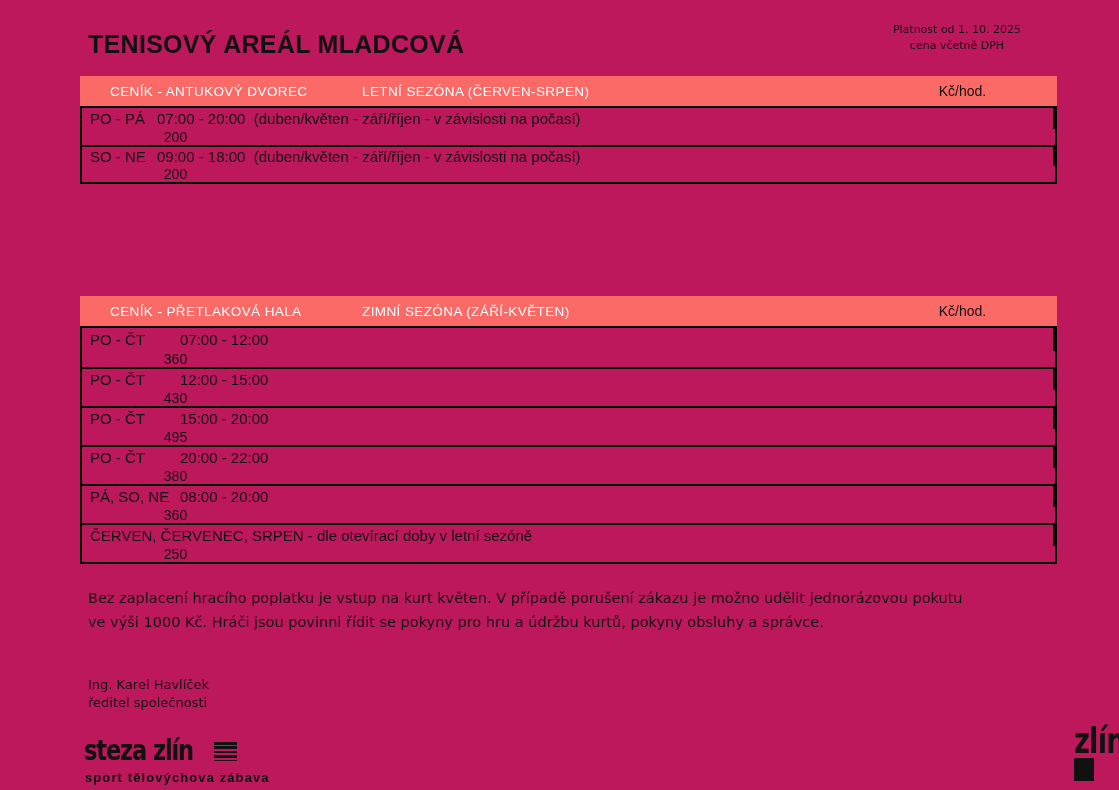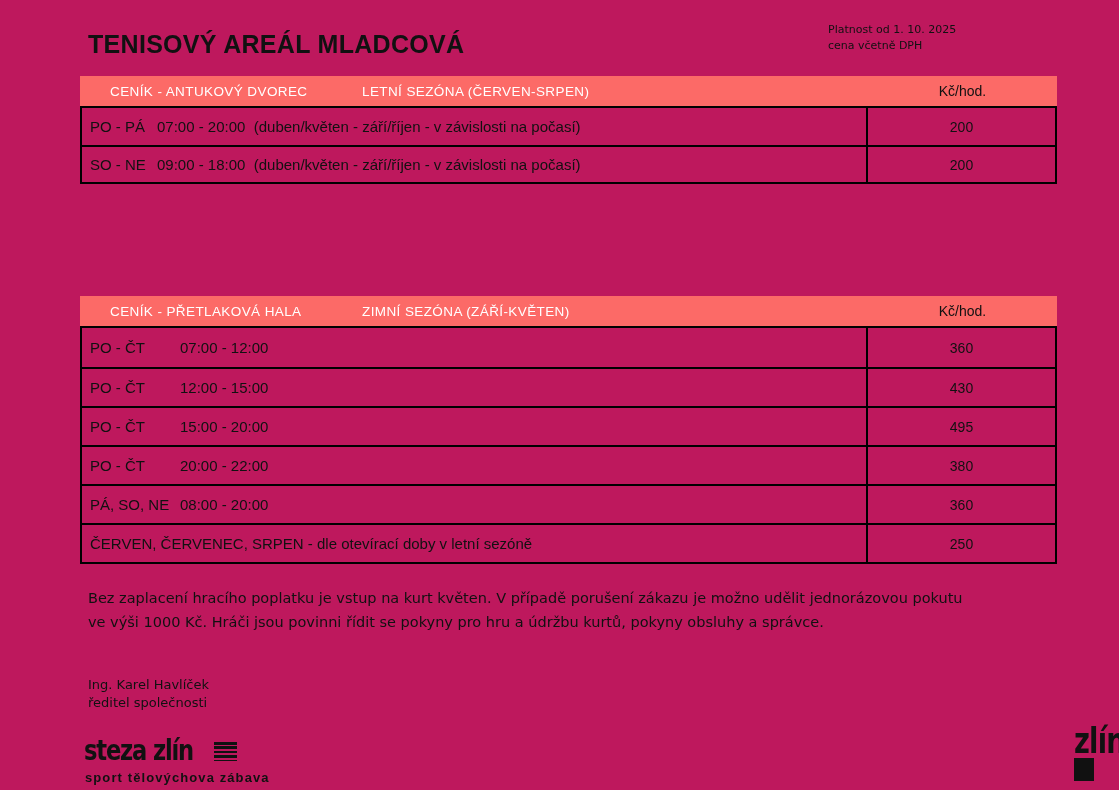--- a/index.html
+++ b/index.html
@@ -7,31 +7,31 @@
     --header-text:#ffffff;
     --ink:#111111;
     --border:#000000;
   }
   *{box-sizing:border-box;margin:0;padding:0;}
   html,body{background:#ffffff;}
   body{font-family:"Liberation Sans",sans-serif;color:var(--ink);}
   .page{position:relative;width:1119px;height:790px;background:#be185d;overflow:hidden;}
 
   .doc-title{position:absolute;left:88px;top:30px;font-size:25px;font-weight:bold;letter-spacing:.3px;}
-  .validity{position:absolute;left:828px;top:22px;width:170px;text-align:left;
+  .validity{position:absolute;left:872px;top:22px;width:170px;text-align:center;
             font-family:"DejaVu Sans",sans-serif;font-size:11px;line-height:16px;}
 
   .price-table{position:absolute;left:80px;width:977px;}
   .pt-header{display:flex;align-items:center;height:30px;background:var(--header-bg);}
   .pt-header .hl{flex:1;display:flex;align-items:center;padding-left:30px;color:var(--header-text);
                  font-size:13.5px;letter-spacing:.4px;}
   .pt-header .hl .ht{display:inline-block;min-width:252px;}
   .pt-header .hu{width:189px;text-align:center;font-size:14px;color:#111;}
   .pt-body{border:2px solid var(--border);}
-  .pt-row{display:flex;}
+  .pt-row{display:flex;flex-direction:column;}
   .pt-row + .pt-row{border-top:2px solid var(--border);}
   .t1 .pt-row{height:37px;}
   .t2 .pt-row{height:39px;}
   .pt-cell{display:flex;align-items:center;font-size:15px;}
   .pt-cell.label{flex:1;padding-left:8px;border-right:2px solid var(--border);white-space:pre;}
   .t1 .pt-cell.label .day{display:inline-block;min-width:67px;}
   .t2 .pt-cell.label .day{display:inline-block;min-width:90px;}
   .pt-cell.price{width:187px;justify-content:center;font-size:14px;}
 
   .notes{position:absolute;left:88px;top:586px;font-family:"DejaVu Sans",sans-serif;

